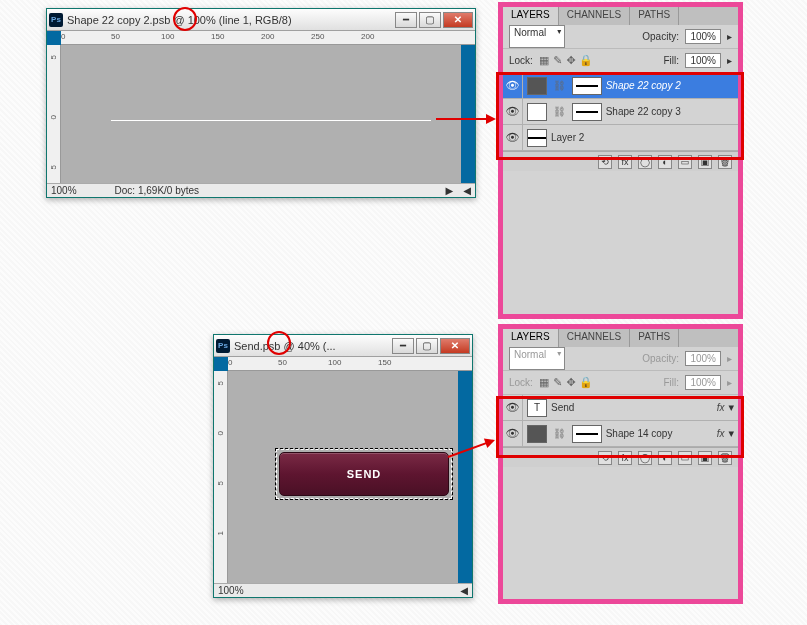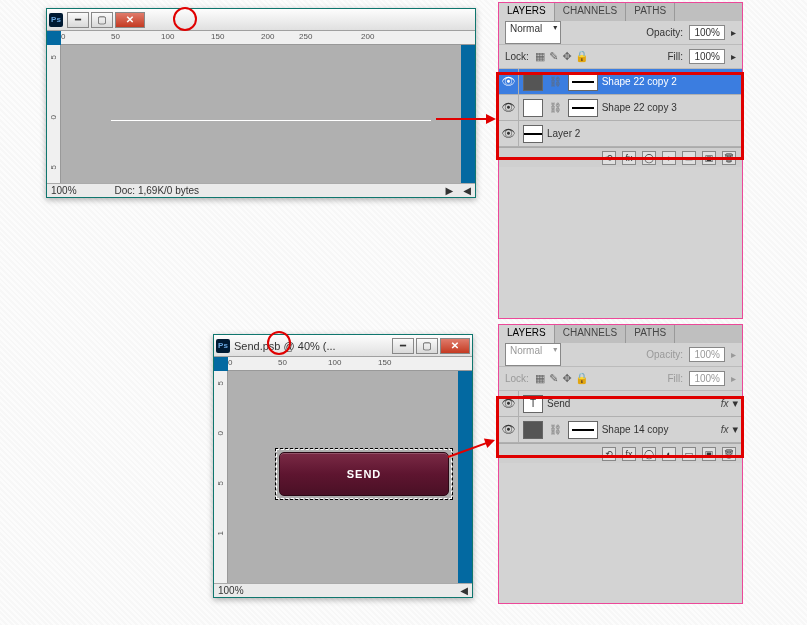--- a/index.html
+++ b/index.html
@@ -79,21 +79,21 @@
 }
 .line-shape {
   position: absolute;
   height: 1px; background: #fff;
 }
 
 .layers-panel {
   position: absolute;
   width: 245px;
   background: #d3d3d3;
-  border: 1px solid #ec4899;
+  border: 5px solid #ec4899;
 }
 .panel-tabs {
   display: flex; height: 18px;
   background: #bfbfbf;
 }
 .panel-tab {
   padding: 2px 8px; font-size: 10px; color: #444;
   border-right: 1px solid #999;
 }
 .panel-tab.active { background: #d3d3d3; color: #000; }
@@ -137,21 +137,21 @@
 }
 .thumb.dark { background: #555; }
 .thumb-line {
   width: 30px; height: 18px;
   background: #fff; border: 1px solid #666;
   display: flex; align-items: center; justify-content: center;
 }
 .thumb-line::after { content: ""; width: 22px; height: 2px; background: #000; }
 .layer-name { flex: 1; font-size: 10px; }
 .layer.selected { background: #3b7de0; color: #fff; }
-.layer.selected .layer-name { color: #fff; }
+.layer.selected .layer-name { color: #fff; font-style: italic; }
 .fx { font-style: italic; font-size: 10px; color: #444; }
 .panel-footer {
   height: 20px; display: flex; justify-content: flex-end;
   gap: 6px; padding: 3px 6px; border-top: 1px solid #aaa;
   background: #cfcfcf;
 }
 .mini-icon { width: 14px; height: 14px; border: 1px solid #888; background: #e0e0e0; font-size: 9px; display:flex;align-items:center;justify-content:center;}
 .redbox { position: absolute; border: 3px solid #e00000; pointer-events: none; }
 .redcircle { position: absolute; width: 24px; height: 24px; border: 2px solid #e00000; border-radius: 50%; pointer-events: none; }
 .arrow { position: absolute; height: 2px; background: #e00000; }
@@ -181,33 +181,34 @@
 .lock-icons span { font-size: 11px; color: #666; }
 .disabled { color: #999; }
 .link-chain { font-size: 10px; color: #666; padding: 0 2px;}
 </style>
 </head>
 <body>
 
 <div class="ps-window" style="left:46px; top:8px; width:430px; height:190px;">
   <div class="titlebar">
     <div class="ps-logo">Ps</div>
+    <div class="title-text">Shape 22 copy 2.psb @ 100% (line 1, RGB/8)</div>
     <div class="win-btns">
       <div class="win-btn">━</div>
       <div class="win-btn">▢</div>
       <div class="win-btn win-close">✕</div>
     </div>
   </div>
   <div class="ruler-h">
     <span class="tick" style="left:0px">0</span>
     <span class="tick" style="left:50px">50</span>
     <span class="tick" style="left:100px">100</span>
     <span class="tick" style="left:150px">150</span>
     <span class="tick" style="left:200px">200</span>
-    <span class="tick" style="left:238px">250</span>
+    <span class="tick" style="left:250px">250</span>
     <span class="tick" style="left:300px">200</span>
   </div>
   <div class="ruler-v">
     <span class="tick-v" style="top:10px">5</span>
     <span class="tick-v" style="top:70px">0</span>
     <span class="tick-v" style="top:120px">5</span>
   </div>
   <div class="canvas">
     <div class="line-shape" style="left:50px; top:75px; width:320px;"></div>
   </div>

